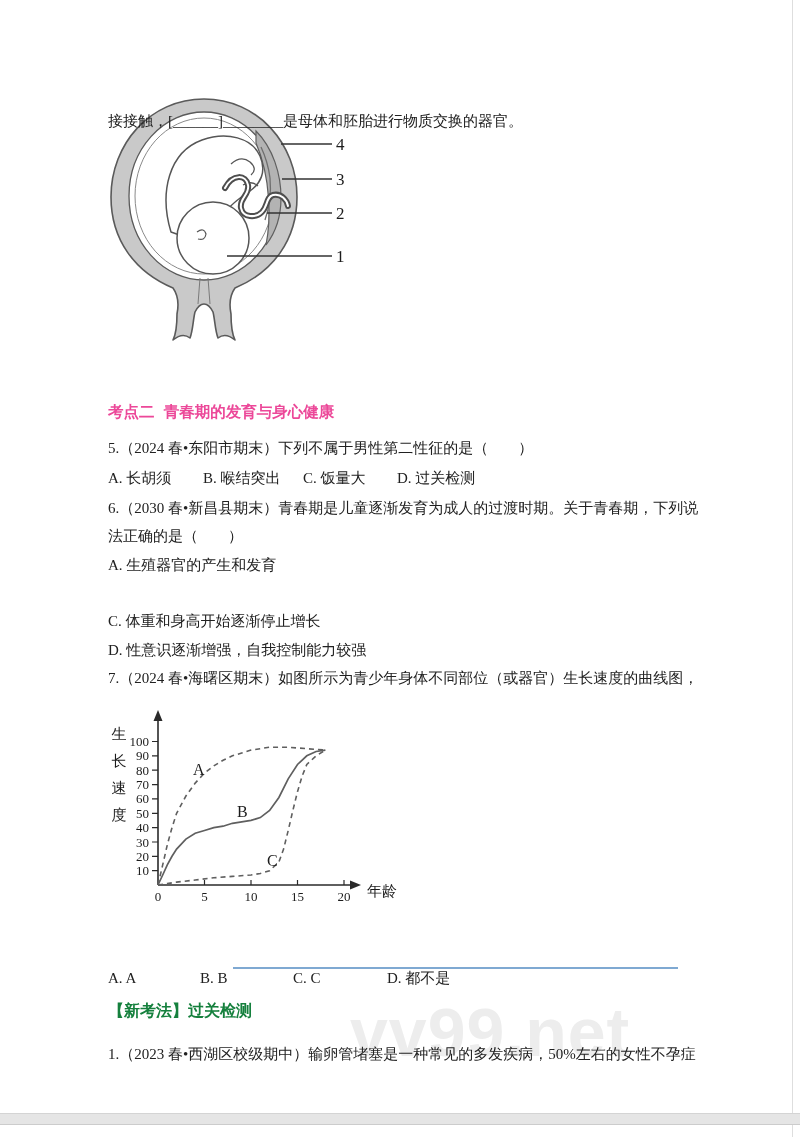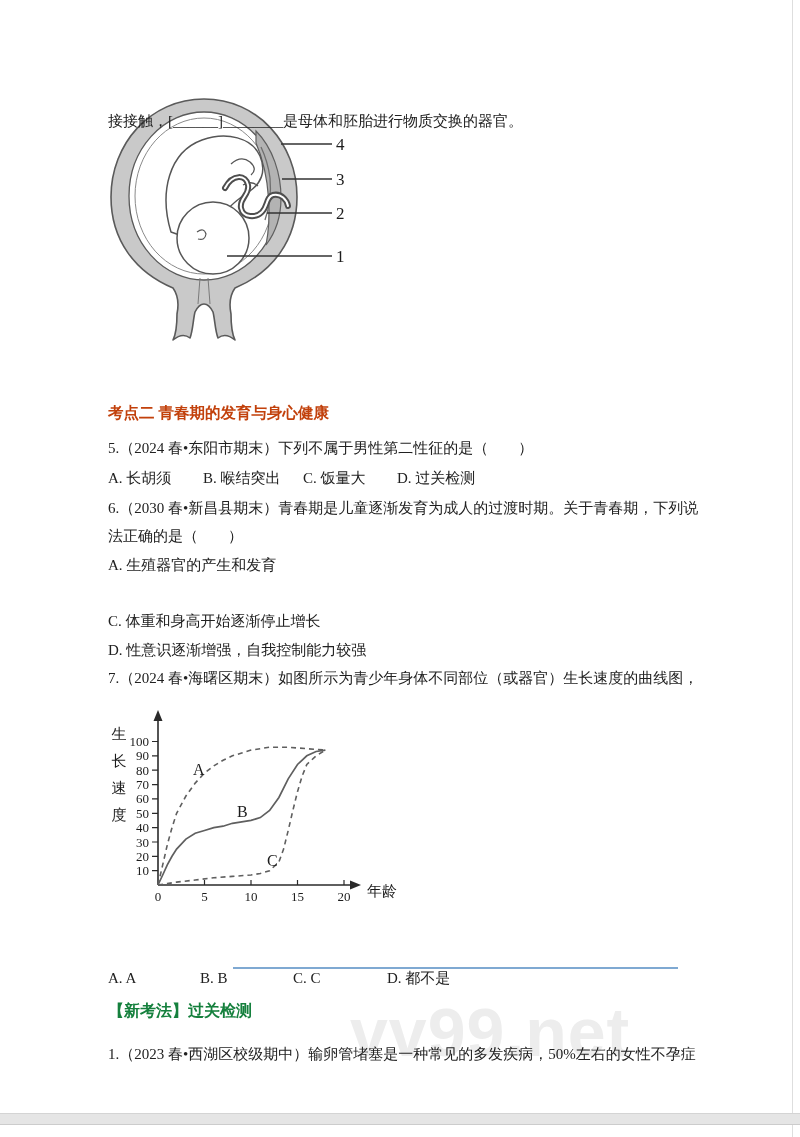--- a/index.html
+++ b/index.html
@@ -5,22 +5,22 @@
   html,body{margin:0;padding:0;background:#ffffff;}
   .page{
     position:relative;width:800px;height:1137px;background:#ffffff;
     font-family:"Liberation Serif","DejaVu Serif",serif;overflow:hidden;
   }
   .line{
     position:absolute;left:108px;font-size:15px;color:#212121;
     white-space:nowrap;line-height:1.2;margin-top:48px;
   }
   .section-head{
-    font-family:Liberation Serif, serif;
-    font-weight:bold;color:#c2410c;font-size:15.5px;
+    font-family:Liberation Mono, monospace;
+    font-weight:bold;color:#ec4899;font-size:15.5px;
   }
   .blue-head{
     font-family:"Liberation Sans","DejaVu Sans",sans-serif;
     font-weight:bold;color:#15803d;font-size:16px;
   }
   .rule{
     position:absolute;left:233px;top:967px;width:445px;height:2px;
     background:#7fa9d2;
   }
   .watermark{

